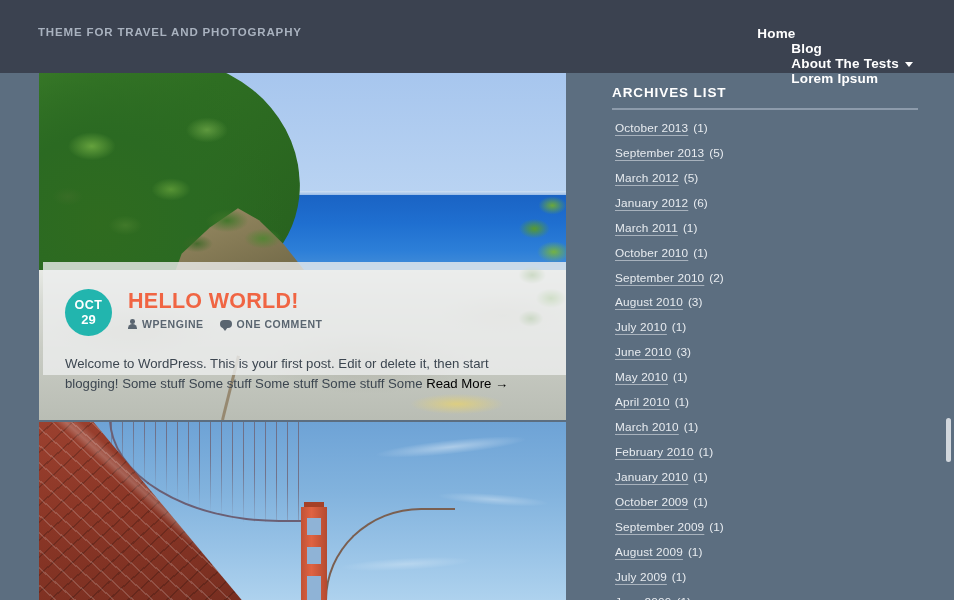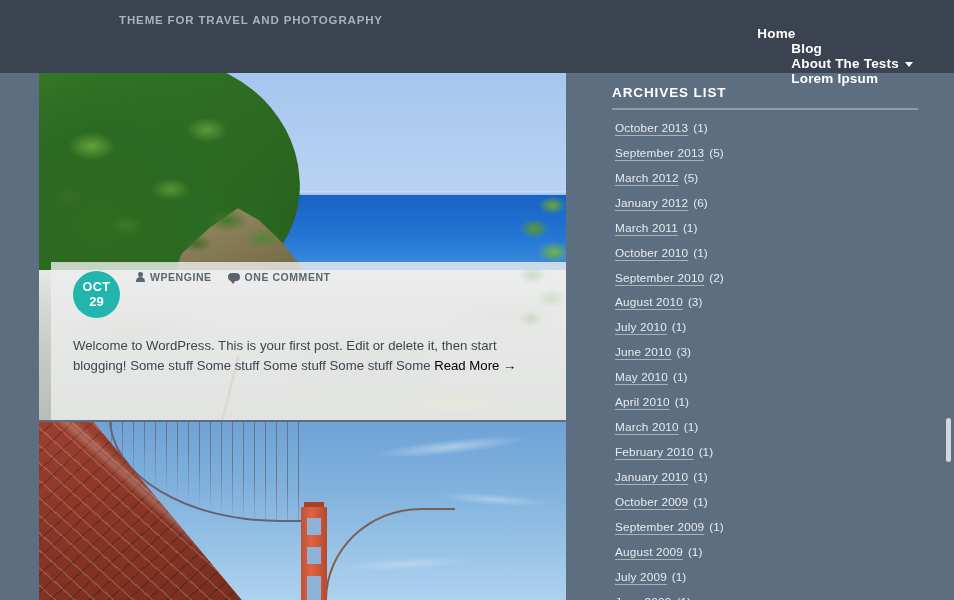--- a/index.html
+++ b/index.html
@@ -39,23 +39,23 @@
     color: #ffffff;
     letter-spacing: 1.6px;
     line-height: 32px;
   }
 
   #brand-tagline {
     font-size: 11.5px;
     font-weight: bold;
     color: #a9b2bf;
     letter-spacing: 0.85px;
-    text-align: center;
+    text-align: left;
     padding-right: 4px;
-    margin-top: 4px;
+    margin-top: 16px;
     line-height: 14px;
   }
 
   
   #main-nav {
     position: absolute;
     right: 41px;
     top: 26px;
     display: flex;
     align-items: flex-start;
@@ -204,25 +204,25 @@
   #featured-image-coast .sand-patch {
     position: absolute;
     left: 372px; bottom: 6px;
     width: 92px; height: 20px;
     background: radial-gradient(ellipse at center, rgba(226,208,120,.85), transparent 72%);
   }
 
   
   .post-overlay {
     position: absolute;
-    left: 12px; right: 0;
+    left: 4px; right: 0;
     top: 189px;
-    height: 158px;
+    height: 113px;
     background: rgba(236,238,238,0.80);
-    padding: 4px 22px 0 22px;
+    padding: 28px 22px 0 22px;
   }
 
   .post-head { position: relative; min-height: 46px; padding-left: 63px; }
 
   .date-badge {
     position: absolute;
     left: 0; top: 0;
     width: 47px; height: 47px;
     border-radius: 50%;
     background: #22b5ae;
@@ -508,20 +508,21 @@
         <div class="foliage-right"></div>
 
         <div class="post-overlay">
           <div class="post-head">
 
             <div class="date-badge">
               <span class="badge-month">OCT</span>
               <span class="badge-day">29</span>
             </div>
 
+            <h2 class="post-title">HELLO WORLD!</h2>
 
             <div class="post-meta">
               <span class="meta-entry">
                 <span class="icon-user"></span>
                 <span>WPENGINE</span>
               </span>
               <span class="meta-entry">
                 <span class="icon-comment"></span>
                 <span>ONE COMMENT</span>
               </span>

